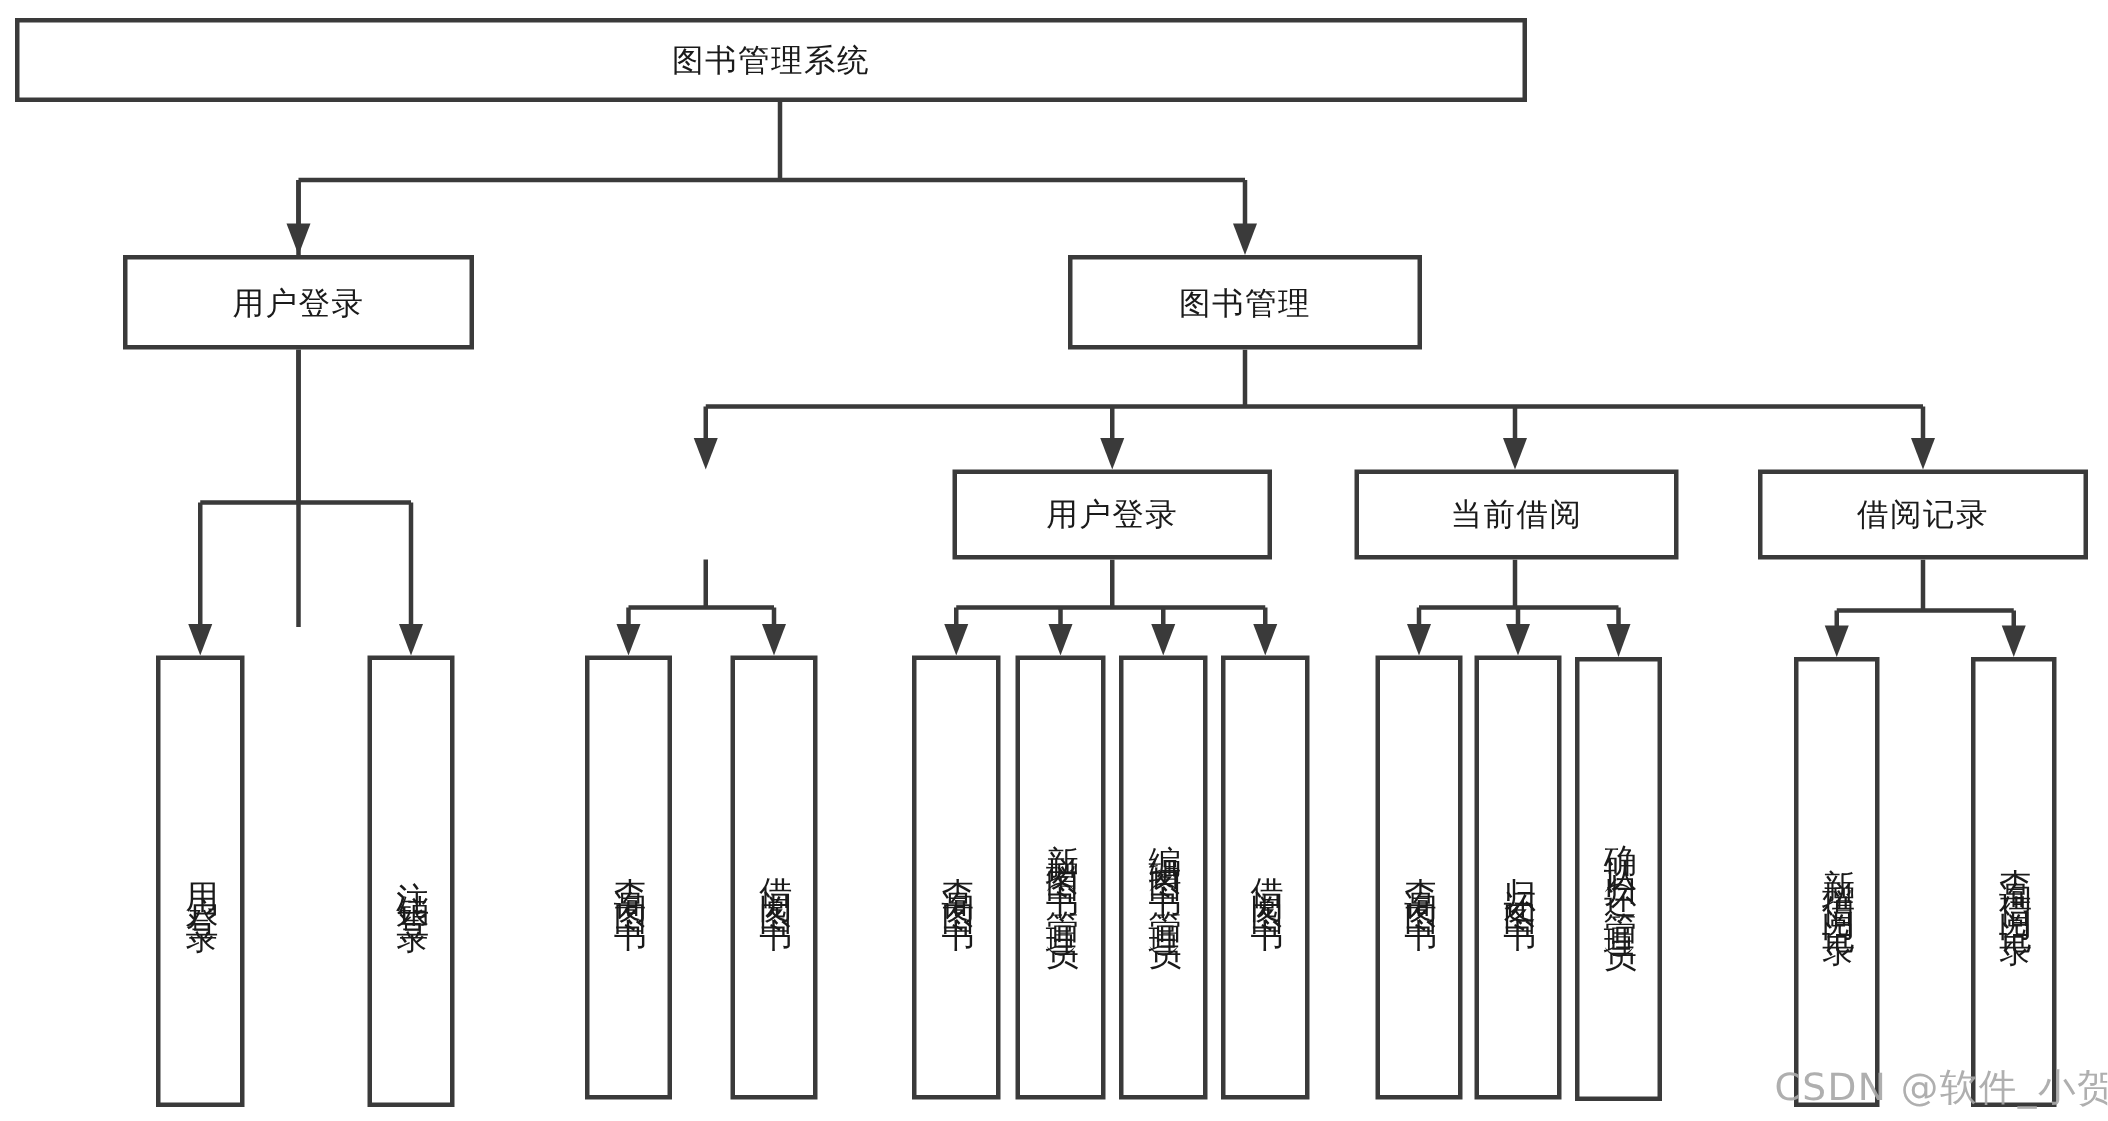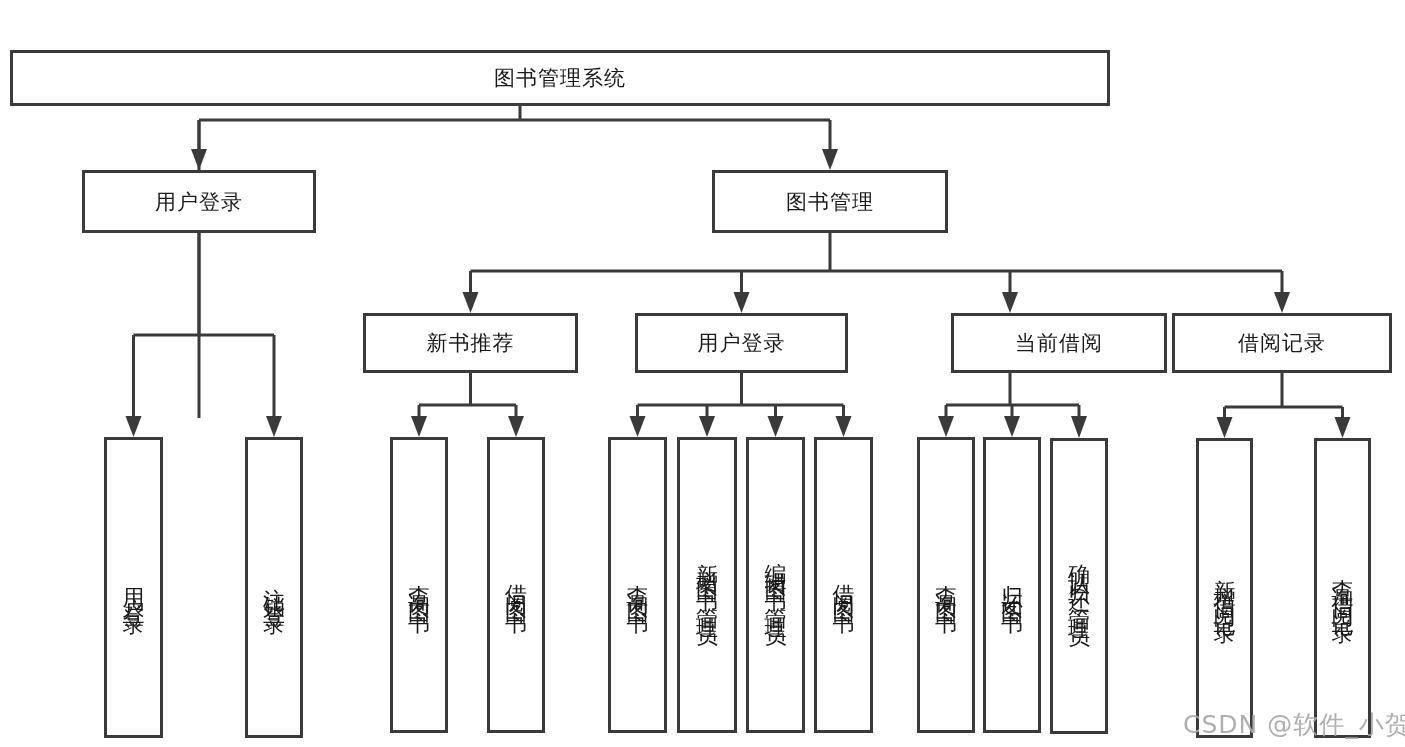--- a/index.html
+++ b/index.html
@@ -13,28 +13,28 @@
     position:absolute; background:#ffffff; border:3px solid #3a3a3a;
     display:flex; align-items:center; justify-content:center;
     font-size:21px; letter-spacing:1px; white-space:nowrap;
   }
   .leaf { font-size:22px; }
   .vlabel {
     writing-mode:vertical-rl; text-orientation:mixed;
     letter-spacing:9px; line-height:1.1;
   }
   
-  [data-name="node-root"]          { left:10px;  top:12px;  width:1100px; height:56px;margin-top:38px; }
+  [data-name="node-root"]          { left:10px;  top:12px;  width:1008px; height:56px; }
   
   [data-name="node-user-login"]    { left:82px;  top:170px; width:234px; height:63px; }
   [data-name="node-book-mgmt"]     { left:712px; top:170px; width:236px; height:63px; }
   
   [data-name="node-new-book-rec"]  { left:363px;  top:313px; width:215px; height:60px; }
   [data-name="node-book-borrow"]   { left:635px;  top:313px; width:213px; height:60px; }
-  [data-name="node-current-borrow"]{ left:903px;  top:313px; width:216px; height:60px;margin-left:48px; }
+  [data-name="node-current-borrow"]{ left:903px;  top:313px; width:216px; height:60px; }
   [data-name="node-borrow-records"]{ left:1172px; top:313px; width:220px; height:60px; }
   
   [data-name="leaf-user-login"]          { left:104px;  top:437px; width:59px; height:301px; }
   [data-name="leaf-logout"]              { left:245px;  top:437px; width:58px; height:301px; }
   [data-name="leaf-query-books-1"]       { left:390px;  top:437px; width:58px; height:296px; }
   [data-name="leaf-borrow-books-1"]      { left:487px;  top:437px; width:58px; height:296px; }
   [data-name="leaf-query-books-2"]       { left:608px;  top:437px; width:59px; height:296px; }
   [data-name="leaf-add-book-admin"]      { left:677px;  top:437px; width:60px; height:296px; }
   [data-name="leaf-edit-book-admin"]     { left:746px;  top:437px; width:59px; height:296px; }
   [data-name="leaf-borrow-books-2"]      { left:814px;  top:437px; width:59px; height:296px; }
@@ -104,21 +104,20 @@
       <polygon points="1216.5,417 1232.5,417 1224.5,438" fill="#3a3a3a" stroke="none"></polygon>
       <polygon points="1334.5,417 1350.5,417 1342.5,438" fill="#3a3a3a" stroke="none"></polygon>
     </g>
   </svg>
 
   <div class="box" data-name="node-root">图书管理系统</div>
 
   <div class="box" data-name="node-user-login">用户登录</div>
   <div class="box" data-name="node-book-mgmt">图书管理</div>
 
-  <div class="box" data-name="node-new-book-rec">新书推荐</div>
   <div class="box" data-name="node-book-borrow">用户登录</div>
   <div class="box" data-name="node-current-borrow">当前借阅</div>
   <div class="box" data-name="node-borrow-records">借阅记录</div>
 
   <div class="box leaf" data-name="leaf-user-login">
     <span class="vlabel" data-name="leaf-user-login-label">用户登录</span>
   </div>
   <div class="box leaf" data-name="leaf-logout">
     <span class="vlabel" data-name="leaf-logout-label">注销登录</span>
   </div>

